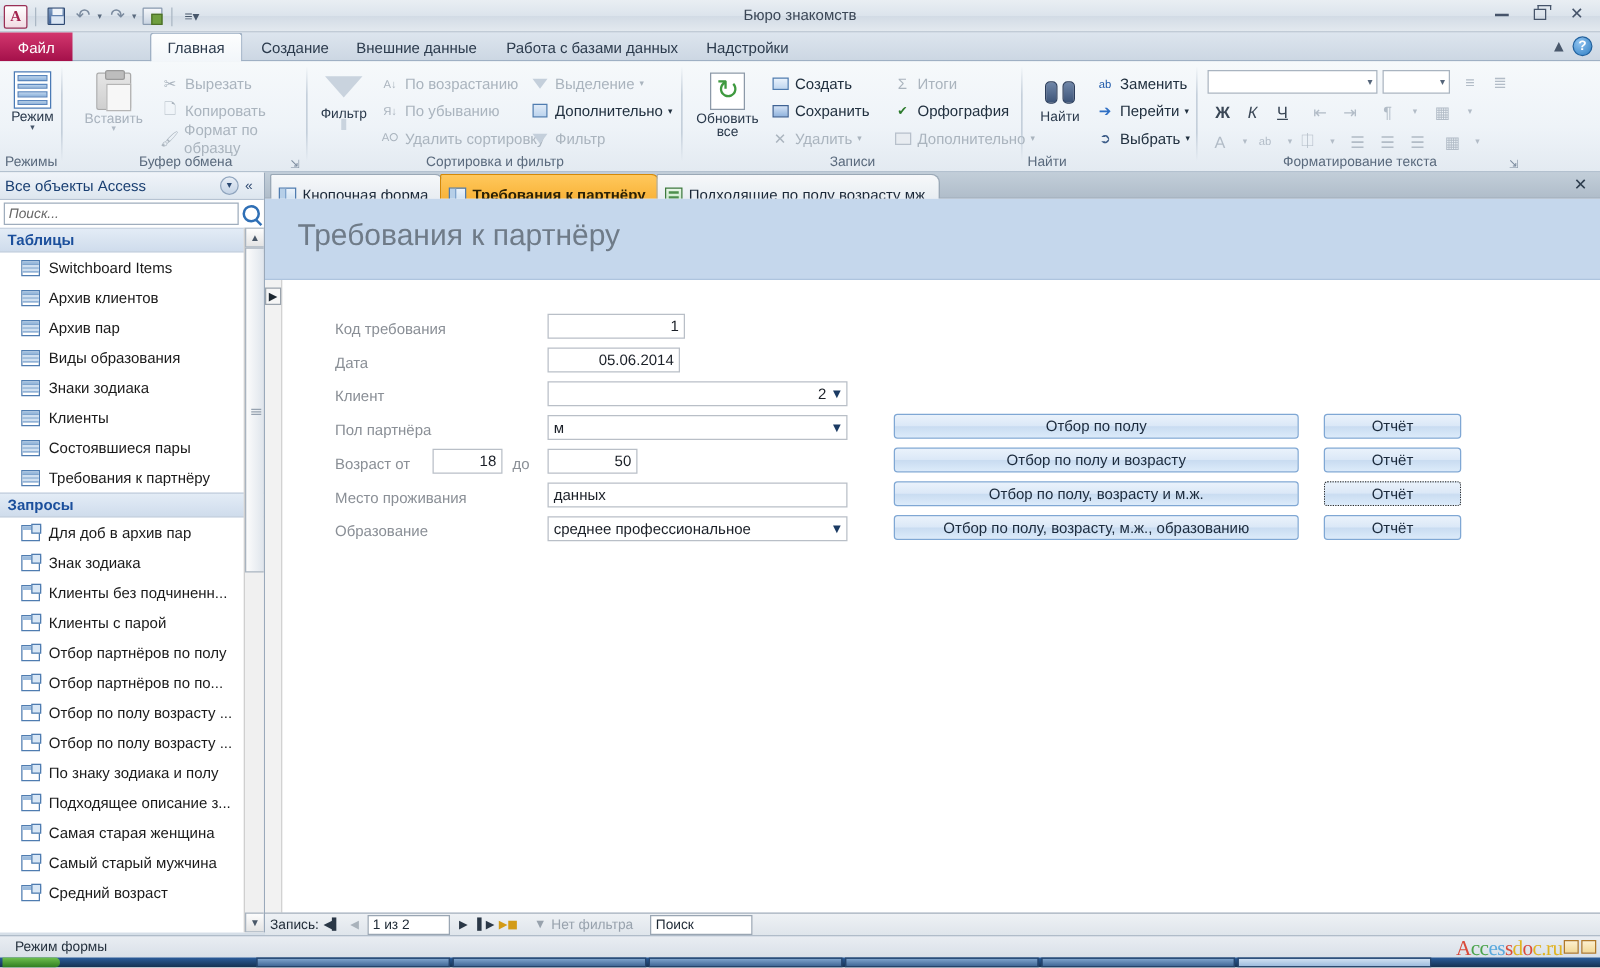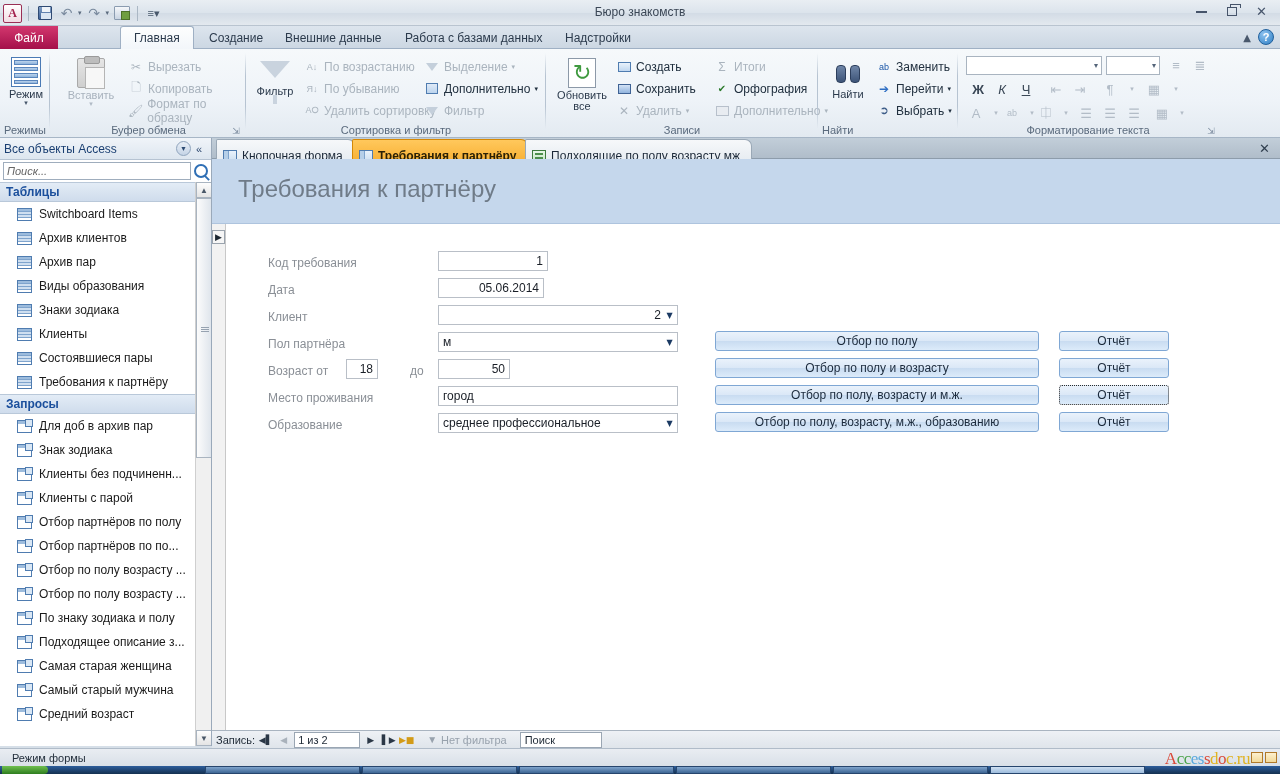--- a/index.html
+++ b/index.html
@@ -802,31 +802,31 @@
         <span class="cb-arrow">▼</span>
       </div>
 
       <div class="fld-label" style="left:42px; top:113px;">Пол партнёра</div>
       <div class="fld-box combo" style="left:212px; top:108px; width:240px; position:absolute;">
         <span>м</span>
         <span class="cb-arrow">▼</span>
       </div>
 
       <div class="fld-label" style="left:42px; top:140px;">Возраст от</div>
-      <div class="fld-box num" style="left:120px; top:135px; width:32px;">
+      <div class="fld-box num" style="left:120px; top:135px; width:56px;">
         <span>18</span>
       </div>
       <div class="fld-label" style="left:184px; top:140px;">до</div>
       <div class="fld-box num" style="left:212px; top:135px; width:72px;">
         <span>50</span>
       </div>
 
       <div class="fld-label" style="left:42px; top:167px;">Место проживания</div>
       <div class="fld-box" style="left:212px; top:162px; width:240px;">
-        <span>город</span>
+        <span>данных</span>
       </div>
 
       <div class="fld-label" style="left:42px; top:194px;">Образование</div>
       <div class="fld-box combo" style="left:212px; top:189px; width:240px; position:absolute;">
         <span>среднее профессиональное</span>
         <span class="cb-arrow">▼</span>
       </div>
 
       <div class="abtn" style="left:489px; top:107px; width:324px;">Отбор по полу</div>
       <div class="abtn" style="left:489px; top:134px; width:324px;">Отбор по полу и возрасту</div>

